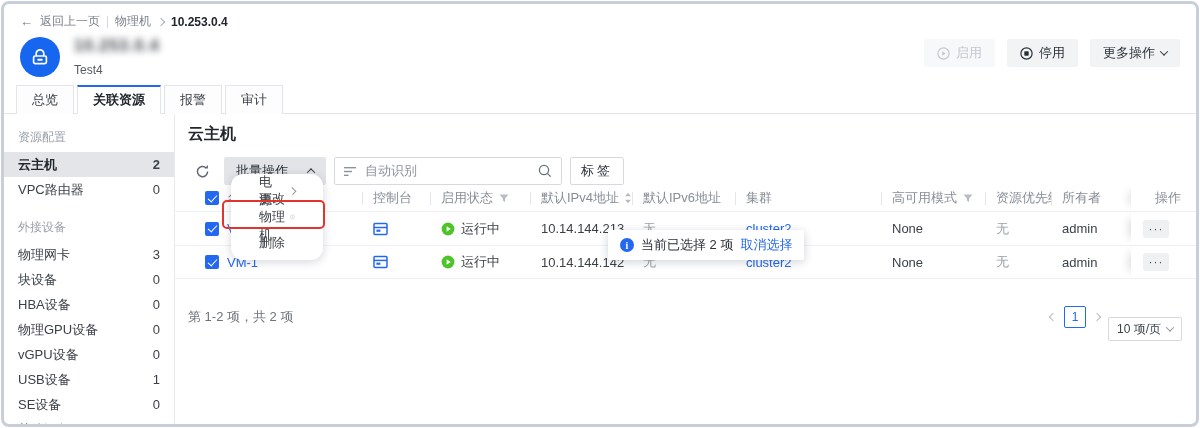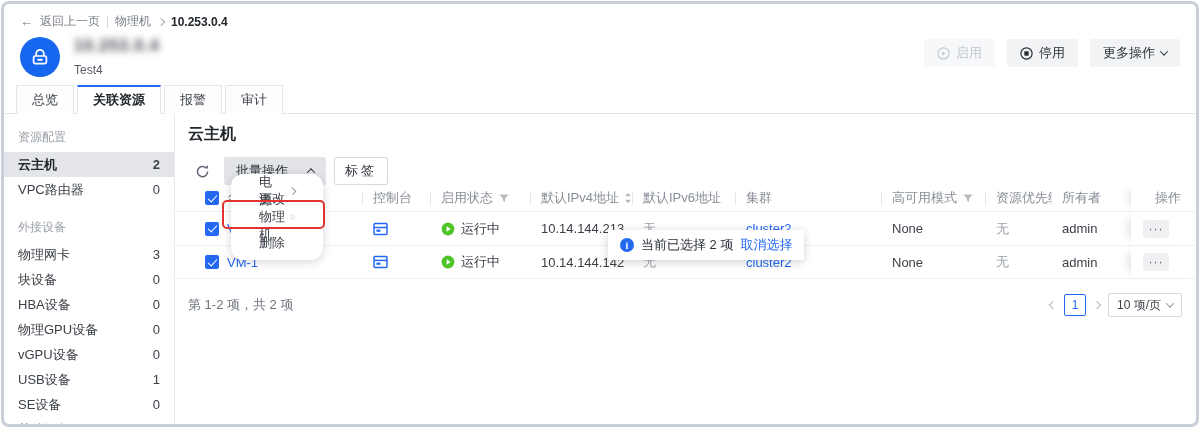--- a/index.html
+++ b/index.html
@@ -71,21 +71,21 @@
   .checkbox { width:14px; height:14px; background:#2468f2; border-radius:2px; position:relative; cursor:pointer; flex:none; }
   .checkbox:after { content:""; position:absolute; left:4.5px; top:1.5px; width:4px; height:8px; border-right:1.6px solid #fff; border-bottom:1.6px solid #fff; transform:rotate(42deg); }
   .status-wrap { display:flex; align-items:center; gap:6px; }
   .more-btn { width:26px; height:18px; background:#eef0f2; border:none; border-radius:3px; color:#555a63; font-size:12px; letter-spacing:1px; line-height:10px; cursor:pointer; margin-left:12px; }
 
   
   .tfoot { display:flex; align-items:center; margin:14px 14px 0 13px; font-size:13px; color:#6d737d; }
   .pager { margin-left:auto; display:flex; align-items:center; gap:8px; }
   .pg-nav { color:#b6bac2; display:flex; align-items:center; cursor:pointer; }
   .pg-num { width:22px; height:22px; border:1px solid #2468f2; color:#2468f2; border-radius:2px; font-size:12px; display:flex; align-items:center; justify-content:center; cursor:pointer; }
-  .pg-size { height:24px; border:1px solid #d6dae0; border-radius:2px; padding:0 8px; font-size:12px; color:#3c4148; display:flex; align-items:center; gap:6px; cursor:pointer; background:#fff; }
+  .pg-size { height:24px; border:1px solid #d6dae0; border-radius:2px; padding:0 8px; font-size:12px; color:#3c4148; display:flex; align-items:center; gap:6px; cursor:pointer; background:#fff;margin-top:24px; }
 
   
   .dropdown { position:absolute; left:56px; top:60px; width:92px; background:#fff; border-radius:12px;
               box-shadow:0 2px 10px rgba(20,30,50,.18); padding:4px 16px; z-index:5; }
   .dd-item { height:26px; display:flex; align-items:center; padding:0 12px; font-size:13px; color:#3c4148; gap:5px; cursor:pointer; }
   .dd-item .spacer { flex:1; }
   .annotation { position:absolute; left:47px; top:86px; width:103px; height:29px; border:2.5px solid #e2342e; border-radius:5px; z-index:7; pointer-events:none; }
 
   
   .sel-tip { position:absolute; left:433px; top:116px; background:#fff; border-radius:2px; box-shadow:0 2px 10px rgba(20,30,50,.2);
@@ -210,20 +210,32 @@
         <button class="icon-btn">
           <svg width="15" height="15" viewBox="0 0 15 15">
             <path d="M12.6 7.5a5.1 5.1 0 1 1-1.6-3.7" fill="none" stroke="#5f6672" stroke-width="1.5"></path>
             <path d="M12.9 1.1v3.4H9.5z" fill="#5f6672"></path>
           </svg>
         </button>
         <button class="batch-btn">
           <span>批量操作</span>
           <span class="chev up"></span>
         </button>
+        <div class="search-box">
+          <svg width="13" height="11" viewBox="0 0 13 11">
+            <rect x="0" y="1" width="12" height="1.4" fill="#8d929b"></rect>
+              <rect x="0" y="4.8" width="8" height="1.4" fill="#8d929b"></rect>
+              <rect x="0" y="8.6" width="4.5" height="1.4" fill="#8d929b"></rect>
+          </svg>
+          <span class="search-text">自动识别</span>
+          <svg width="14" height="14" viewBox="0 0 14 14">
+            <circle cx="6" cy="6" r="4.6" fill="none" stroke="#6d737d" stroke-width="1.3"></circle>
+            <line x1="9.4" y1="9.4" x2="12.6" y2="12.6" stroke="#6d737d" stroke-width="1.3"></line>
+          </svg>
+        </div>
         <button class="tag-btn">标签</button>
       </div>
 
       <div class="table">
         <div class="trow thead">
           <div class="cell col-check">
               <span class="checkbox"></span>
             </div>
           <div class="cell col-name">名称</div>
           <div class="cell col-console">

